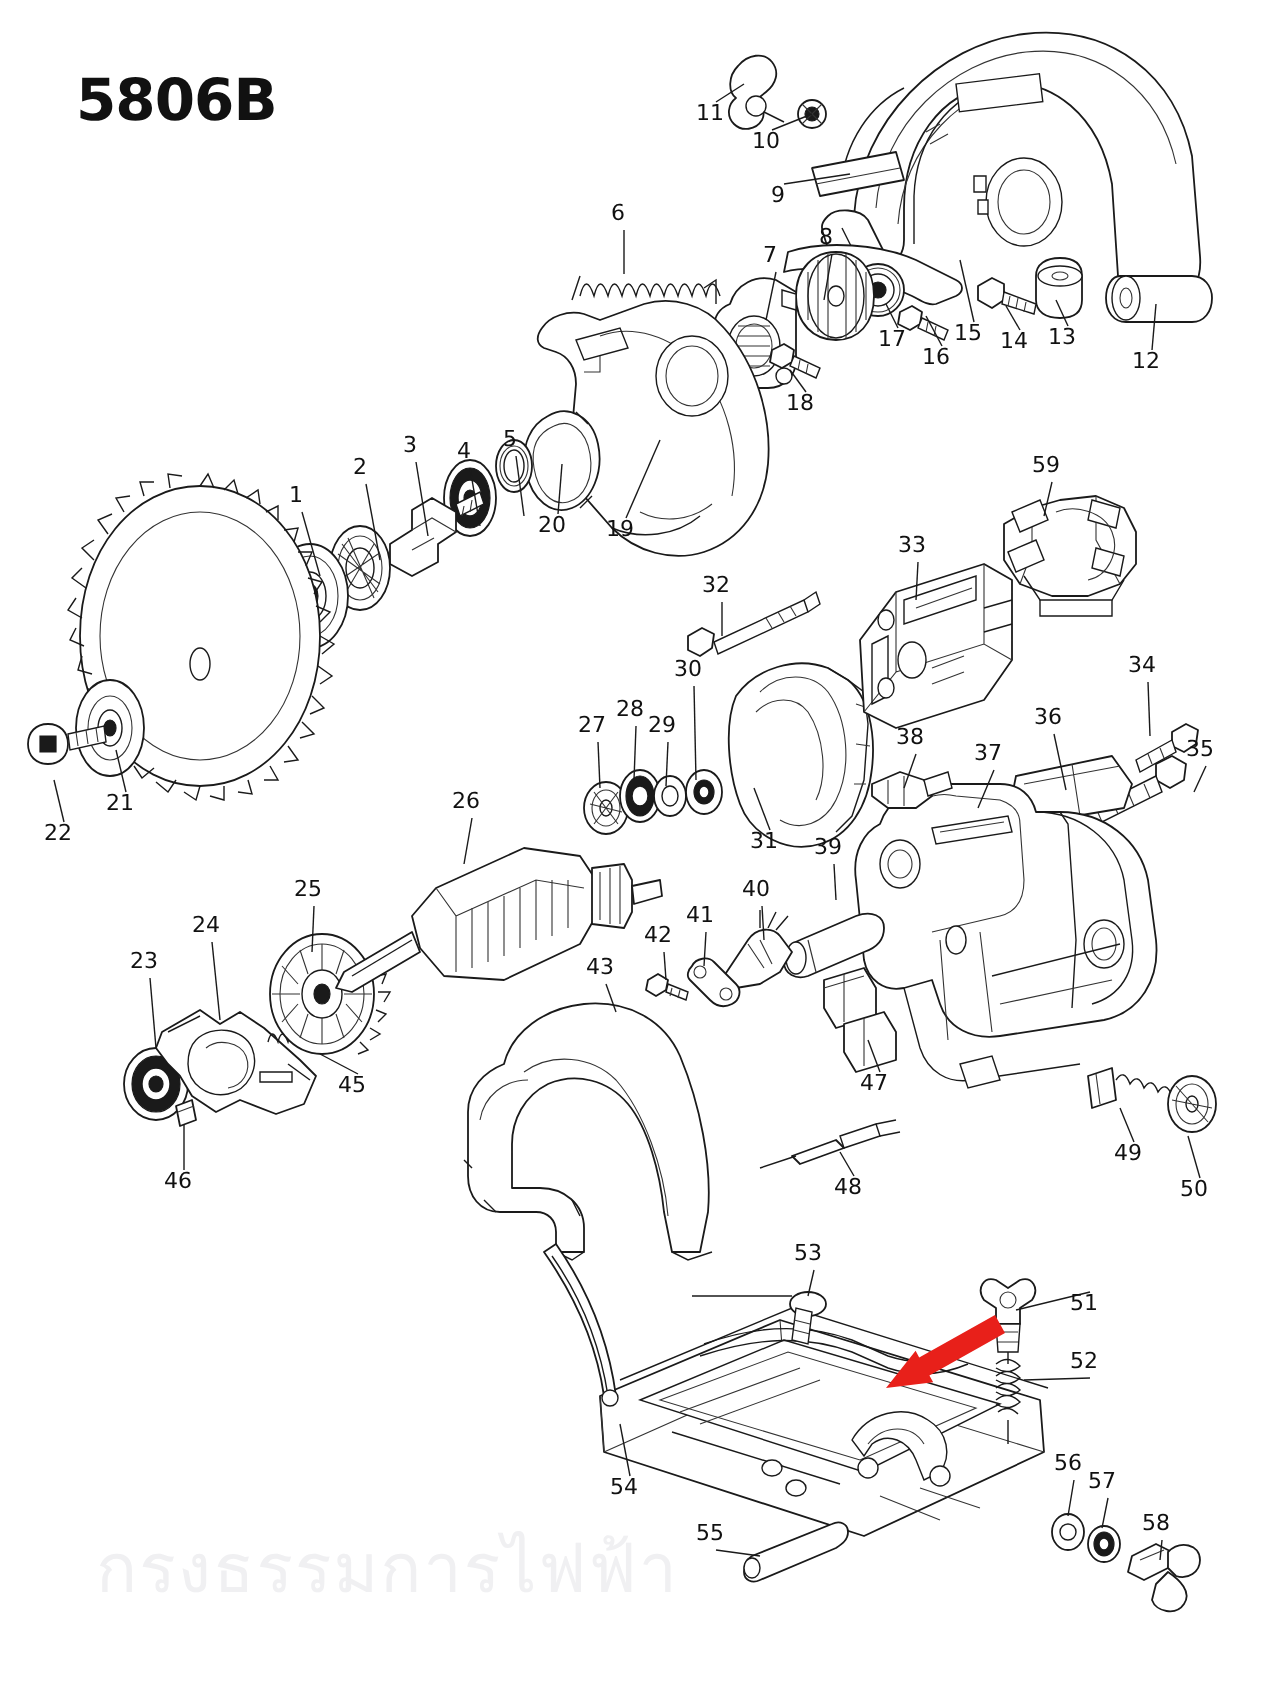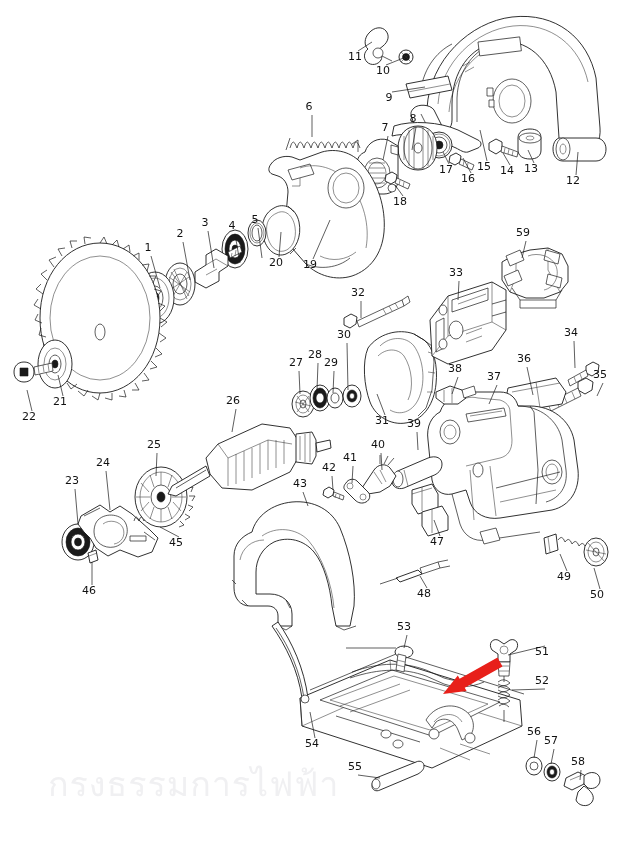--- a/index.html
+++ b/index.html
@@ -17,20 +17,21 @@
   .fillw2{fill:#ffffff;stroke:#1a1a1a;stroke-width:0.7;}
   .dark{fill:#1a1a1a;stroke:#1a1a1a;stroke-width:0.6;}
   .leader{fill:none;stroke:#1a1a1a;stroke-width:0.7;}
   .num{font-family:"DejaVu Sans","Liberation Sans",sans-serif;font-size:11px;fill:#111;}
 </style>
 </head>
 <body>
 
 <div id="stage">
 
+  <div id="title">5806B</div>
   <div id="watermark">กรงธรรมการไฟฟ้า</div>
 
   <svg width="643" height="850" viewBox="0 0 643 850">
 
     <g>
       <path class="fillw" d="M427 108 C 430 60 470 22 512 17 C 556 12 588 38 596 78 L 600 128
                C 601 140 596 148 588 150 L 572 152 C 564 152 560 146 559 138 L 556 92
                C 550 58 526 38 498 42 C 470 46 452 72 452 104 L 452 120
                C 452 128 447 133 439 133 L 432 132 C 426 130 426 118 427 108 Z"></path>
       <path class="thin" d="M438 104 C 441 62 476 30 513 26 C 551 22 580 46 588 82"></path>

